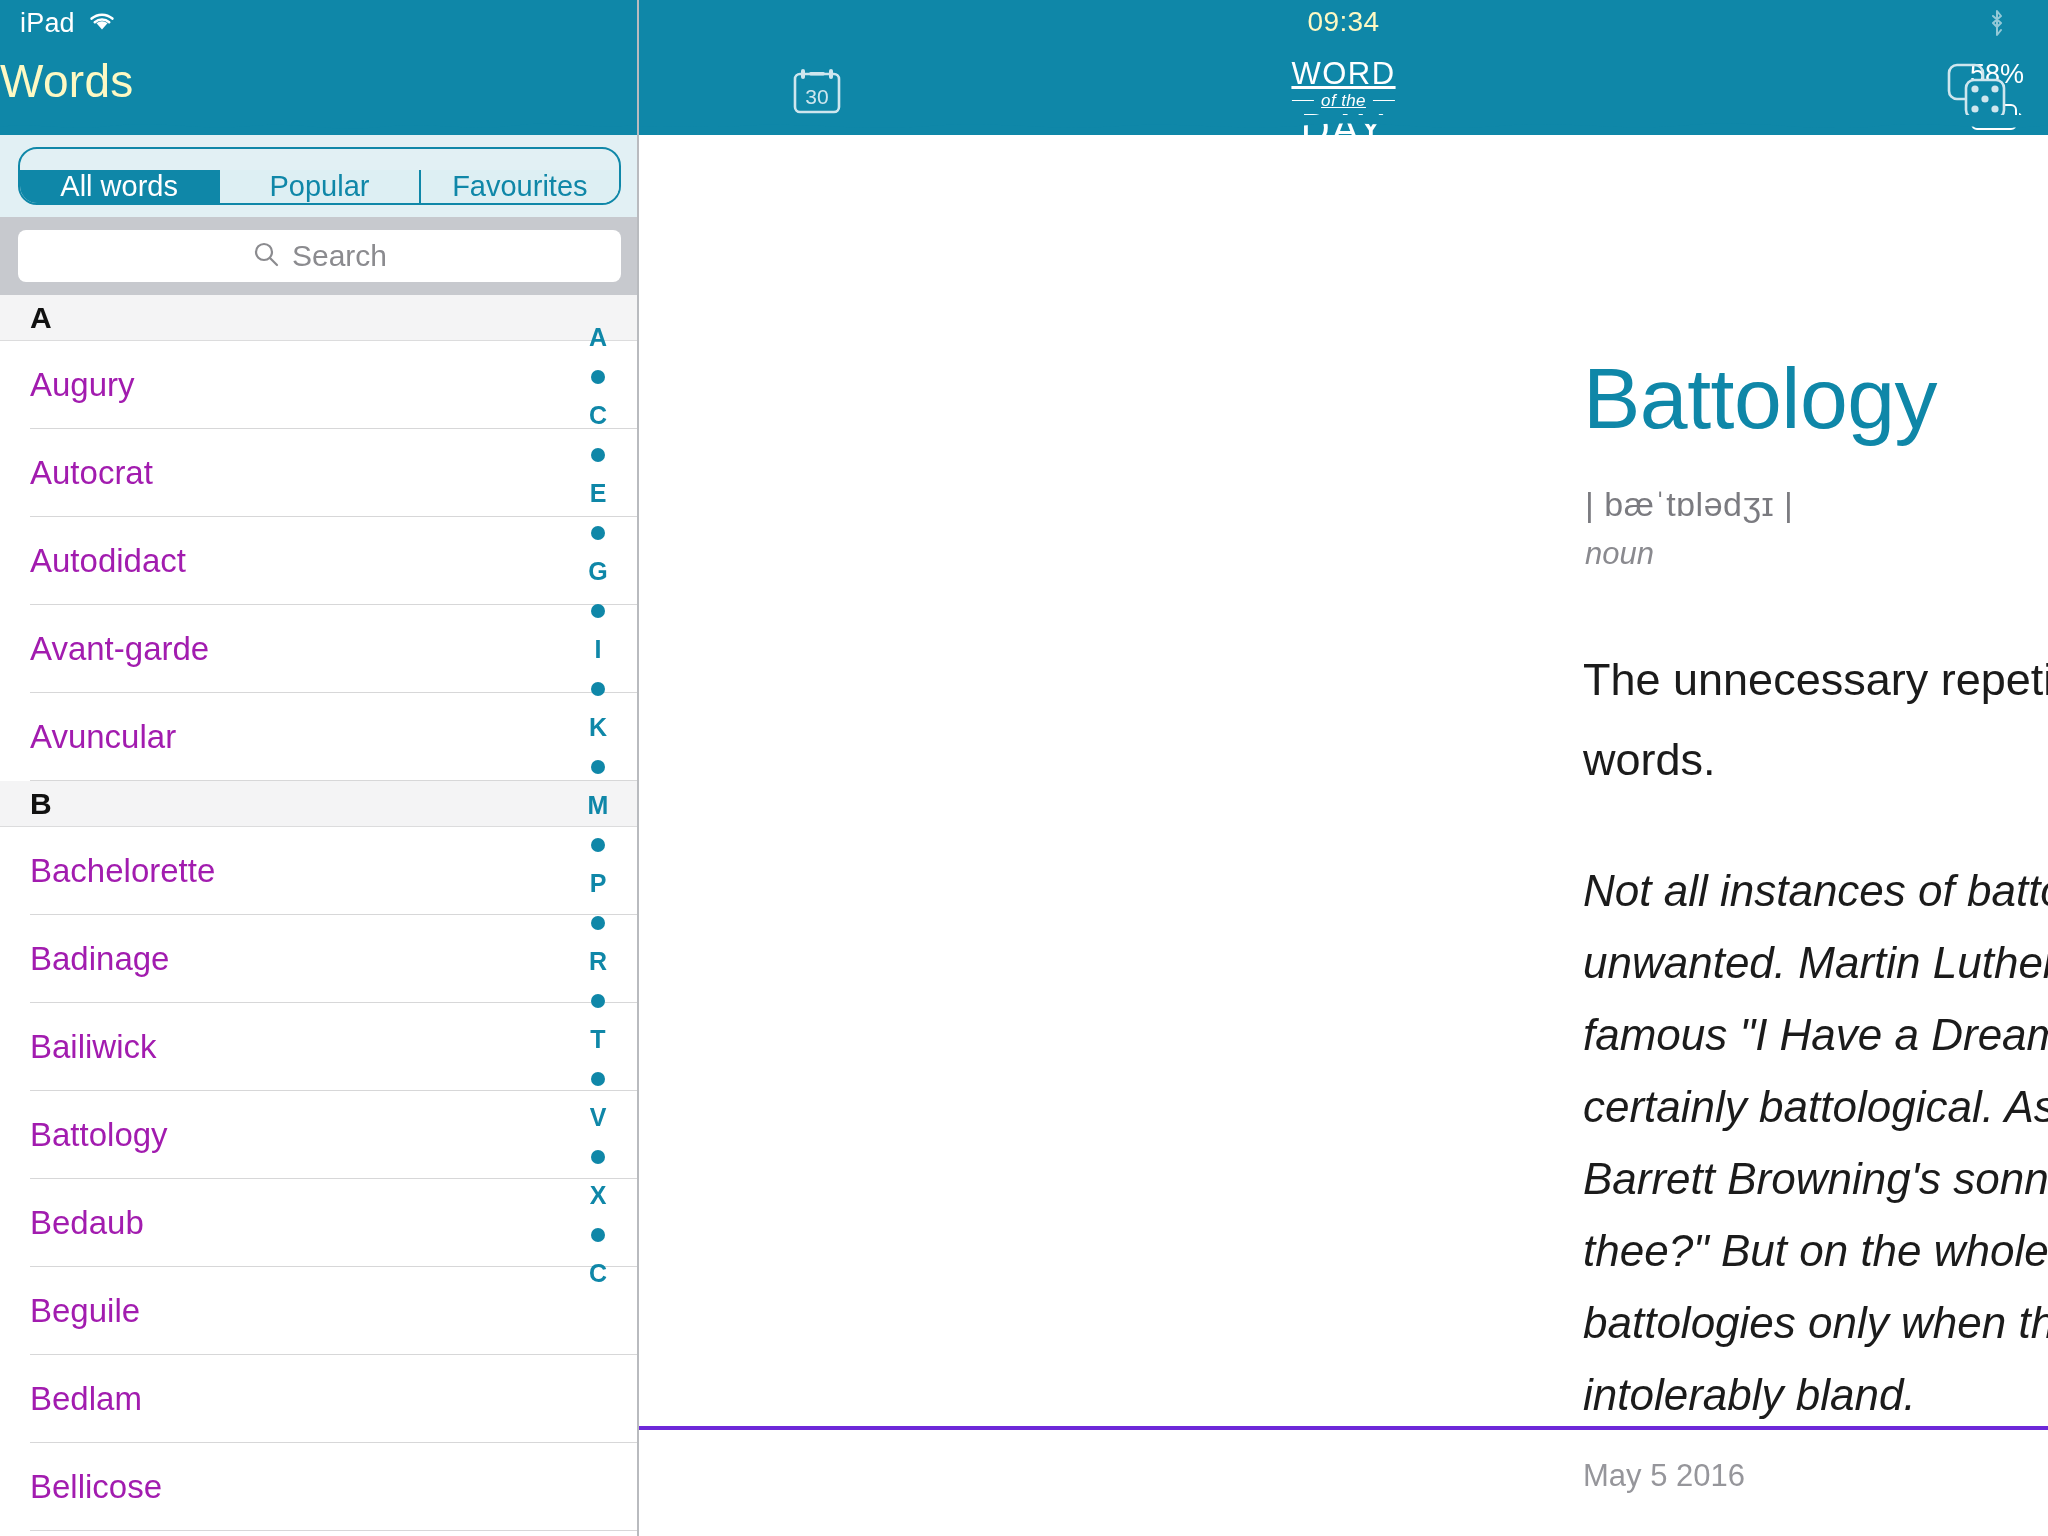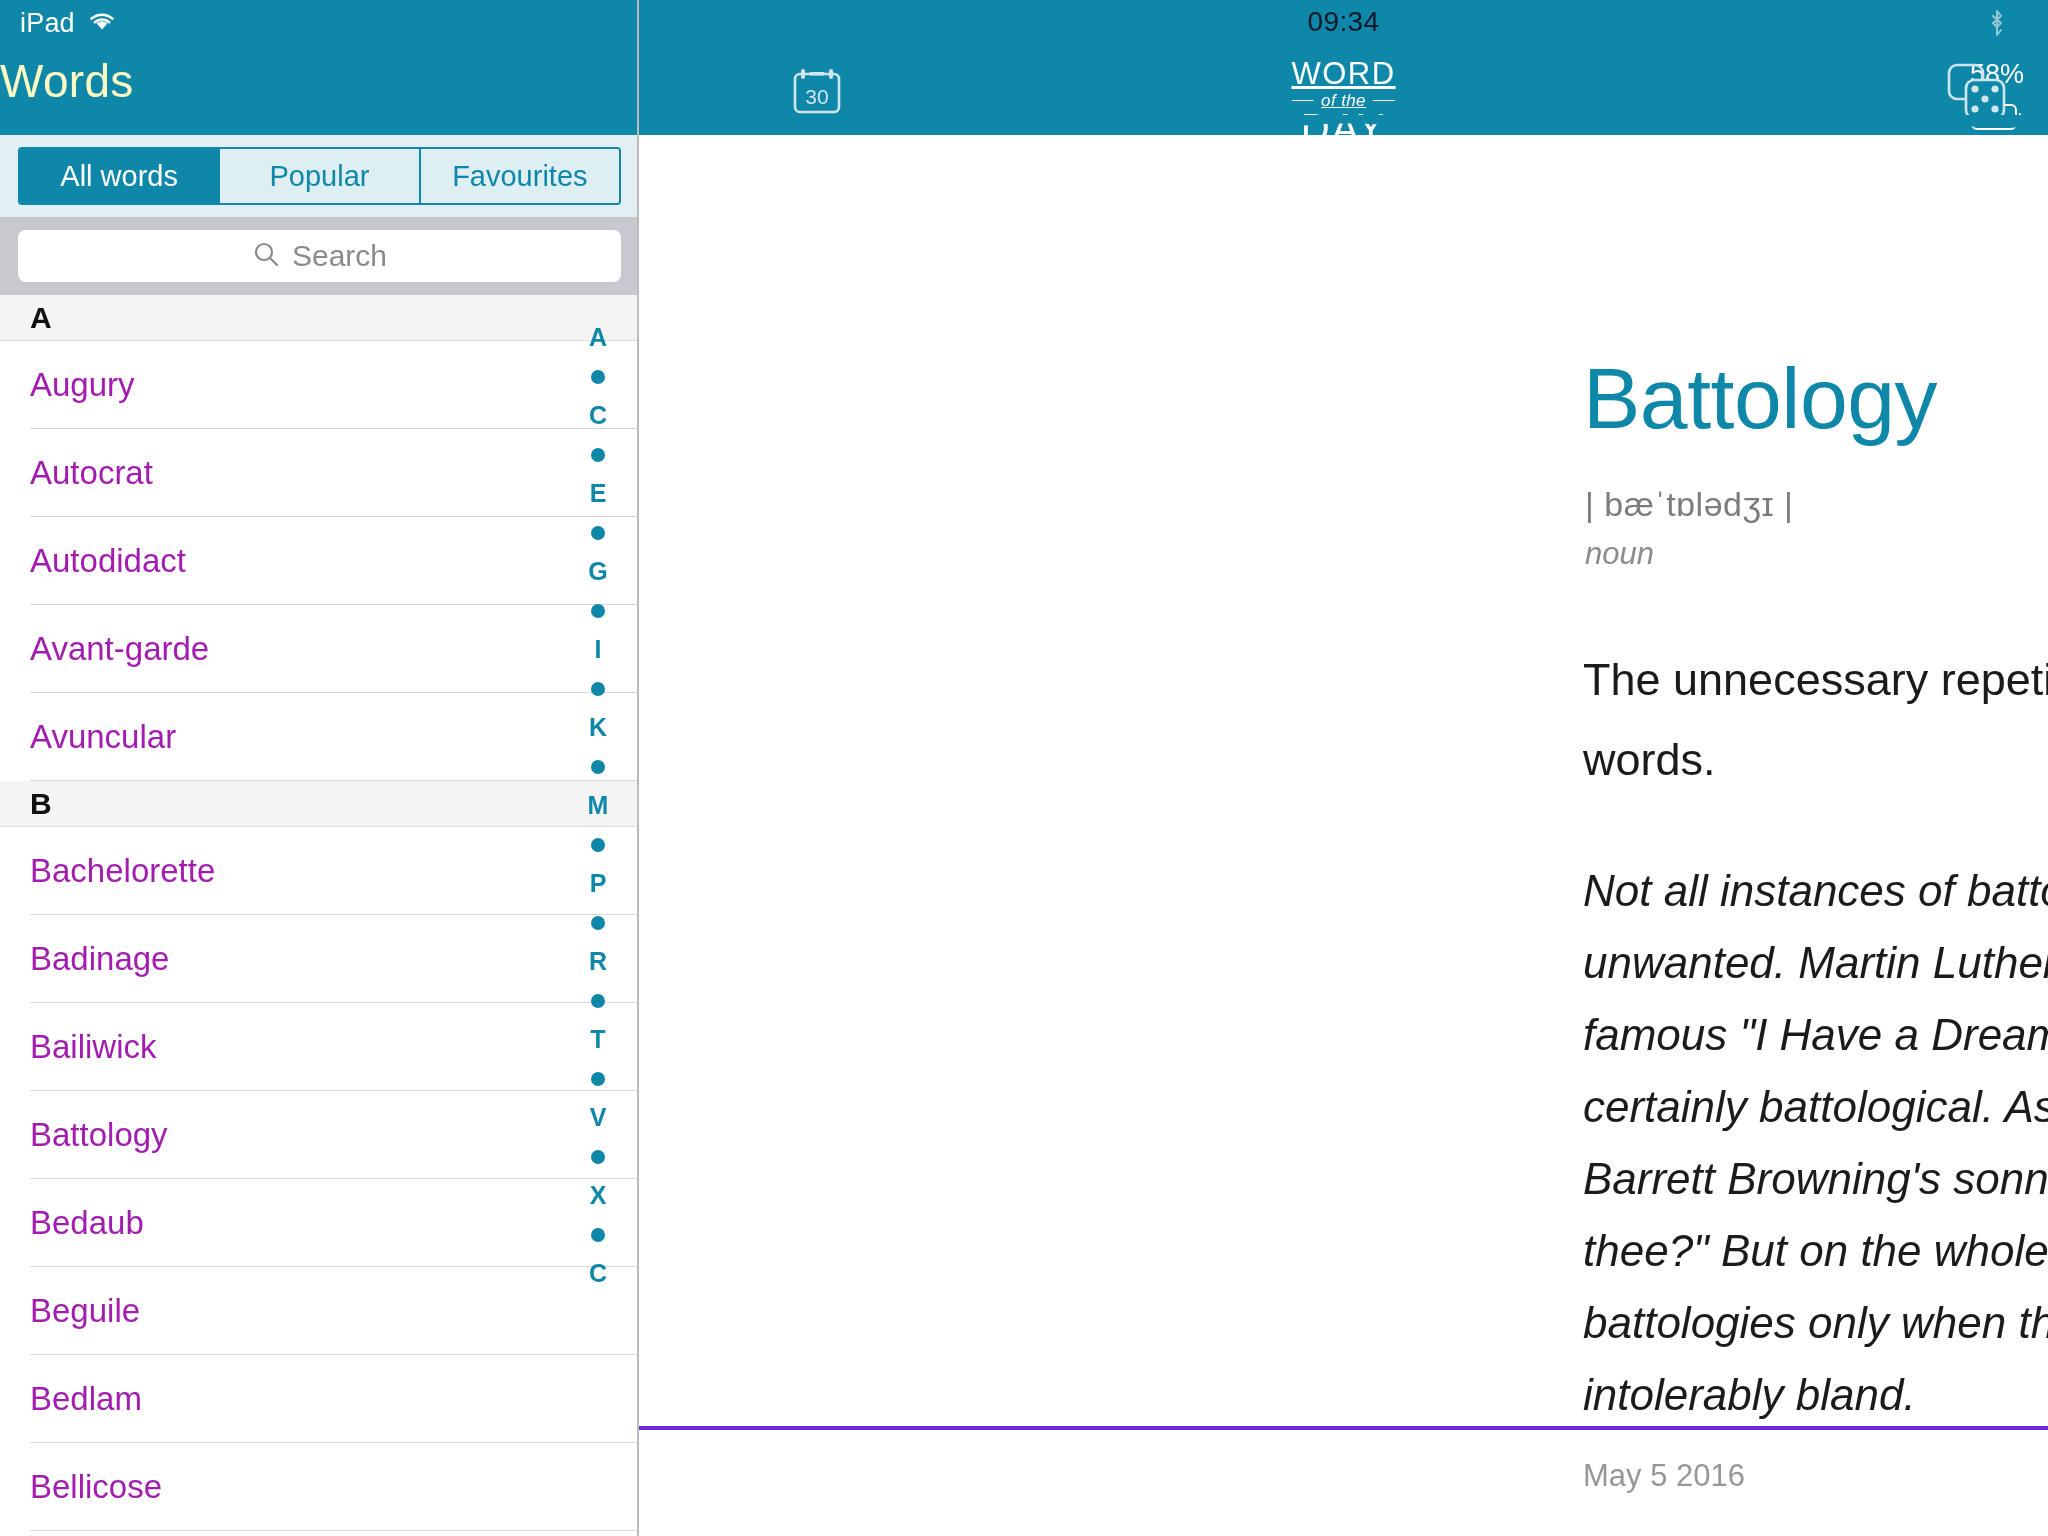--- a/index.html
+++ b/index.html
@@ -41,22 +41,23 @@
 
   .segwrap {
     height:82px;
     background:#e2f0f4;
     display:flex; align-items:center; justify-content:center;
   }
   .segmented {
     width:603px; height:58px;
     display:flex;
     border:2px solid #0f87a8;
-    border-radius:4px;
+    border-radius:19px;
     overflow:hidden;
+    align-items:flex-end;
   }
   .seg {
     flex:1 1 0; display:flex; align-items:center; justify-content:center;
     font-size:29px; color:#0f87a8; background:#ddeff3;
     border-right:2px solid #0f87a8;
     cursor:pointer;
   }
   .seg:last-child { border-right:none; }
   .seg.active { background:#0f87a8; color:#ffffff; }
 
@@ -117,21 +118,21 @@
     background:#b9bbbf;
   }
 
   
   .main { position:relative; flex:1 1 auto; height:1536px; background:#ffffff; overflow:hidden; }
   .main-header {
     position:relative; height:135px; background:#0f87a8;
   }
   .statusbar-center {
     position:absolute; top:6px; left:0; right:0; text-align:center;
-    color:#0f172a; font-size:28px; letter-spacing:.4px;
+    color:#fef9c3; font-size:28px; letter-spacing:.4px;
   }
   .statusbar-right {
     position:absolute; top:8px; right:24px;
     display:flex; align-items:center; gap:14px;
     color:#ffffff; font-size:27px;flex-direction:column;
   }
   .bt-icon { display:block; opacity:.55; }
   .battery { display:block; }
 
   .toolbar {

